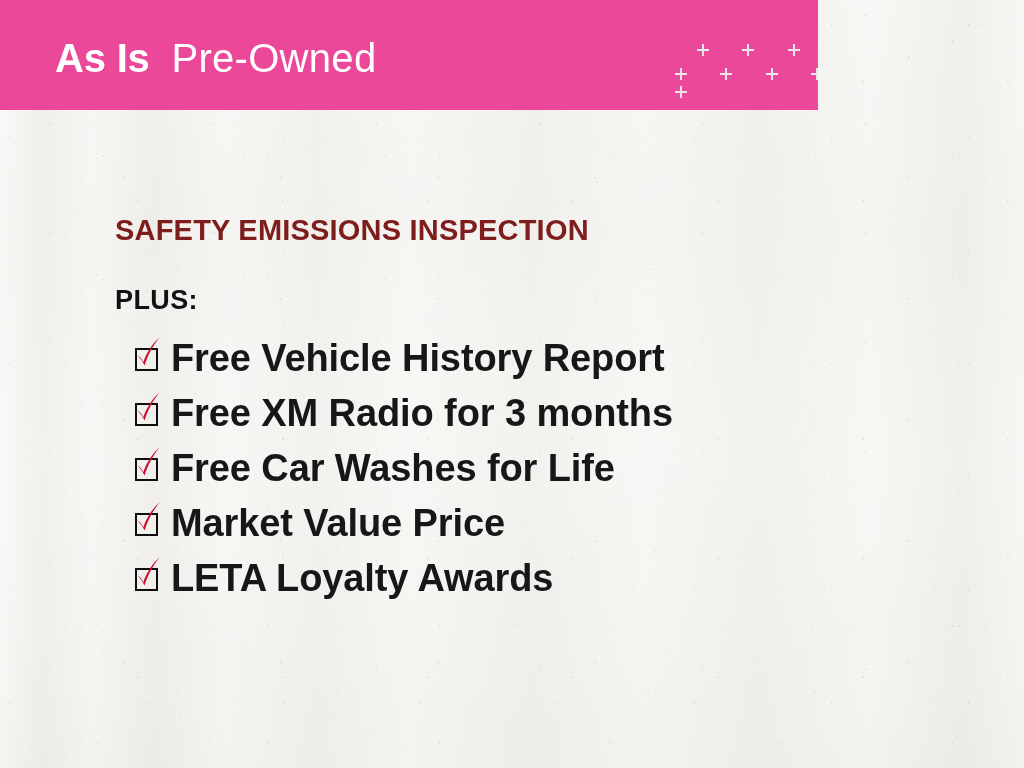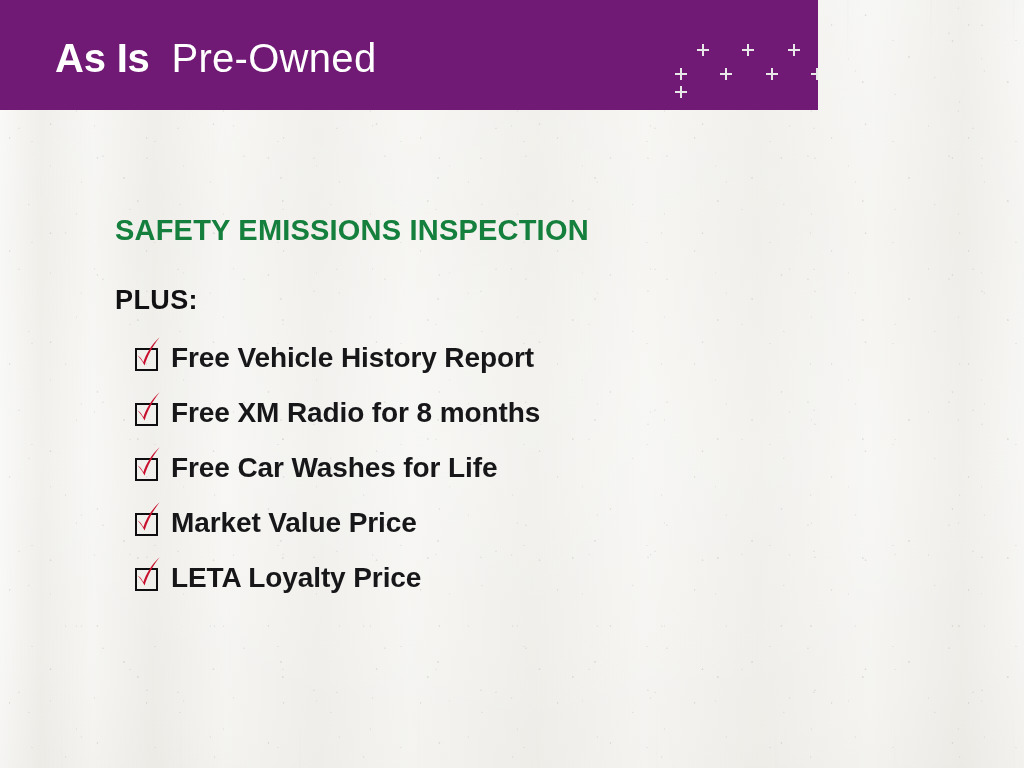--- a/index.html
+++ b/index.html
@@ -89,21 +89,21 @@
         rgba(255,255,255,0.00) 55%,
         rgba(205,202,194,0.22) 100%);
   }
 
   
   .header-band {
     position: absolute;
     left: 0; top: 0;
     width: 818px;
     height: 110px;
-    background: #701a75;
+    background: #ec4899;
     overflow: hidden;
   }
   .header-title {
     position: absolute;
     left: 55px;
     top: 36px;
     white-space: nowrap;
     color: #ffffff;
     font-size: 40px;
     line-height: 44px;
@@ -144,21 +144,21 @@
   .plus-mark::before { left: 5px;  top: 0;   width: 2px;  height: 12px; }
   .plus-mark::after  { left: 0;    top: 5px; width: 12px; height: 2px;  }
 
   
   .subheading {
     position: absolute;
     left: 115px;
     top: 214px;
     font-size: 29px;
     font-weight: 600;
-    color: #15803d;
+    color: #7f1d1d;
     letter-spacing: 0.2px;
     white-space: nowrap;
   }
   .plus-label {
     position: absolute;
     left: 115px;
     top: 285px;
     font-size: 27px;
     font-weight: 900;
     color: #111113;
@@ -198,21 +198,21 @@
   .check-box svg {
     position: absolute;
     left: -2px;
     top: -11px;
     width: 32px;
     height: 36px;
     overflow: visible;
   }
   .check-label {
     margin-left: 13px;
-    font-size: 28px;
+    font-size: 38px;
     line-height: 32px;
     font-weight: 700;
     color: #17171a;
     letter-spacing: -0.1px;
     white-space: nowrap;
   }
 
   
   .logo {
     position: absolute;
@@ -291,21 +291,21 @@
       <span class="check-label">Free Vehicle History Report</span>
     </div>
 
     <div class="check-item">
       <span class="check-box">
         <span class="box"></span>
         <svg viewBox="0 0 32 36" aria-hidden="true">
           <path d="M5.5 19.5 C7.6 20.4 9.6 22.6 11.3 26.2 C14.0 18.2 19.0 9.0 27.6 1.2 C20.2 10.8 15.6 19.8 12.6 29.4 C10.4 25.2 8.0 21.9 5.5 19.5 Z" fill="#c8102e"></path>
         </svg>
       </span>
-      <span class="check-label">Free XM Radio for 8 months</span>
+      <span class="check-label">Free XM Radio for 3 months</span>
     </div>
 
     <div class="check-item">
       <span class="check-box">
         <span class="box"></span>
         <svg viewBox="0 0 32 36" aria-hidden="true">
           <path d="M5.5 19.5 C7.6 20.4 9.6 22.6 11.3 26.2 C14.0 18.2 19.0 9.0 27.6 1.2 C20.2 10.8 15.6 19.8 12.6 29.4 C10.4 25.2 8.0 21.9 5.5 19.5 Z" fill="#c8102e"></path>
         </svg>
       </span>
       <span class="check-label">Free Car Washes for Life</span>
@@ -321,19 +321,19 @@
       <span class="check-label">Market Value Price</span>
     </div>
 
     <div class="check-item">
       <span class="check-box">
         <span class="box"></span>
         <svg viewBox="0 0 32 36" aria-hidden="true">
           <path d="M5.5 19.5 C7.6 20.4 9.6 22.6 11.3 26.2 C14.0 18.2 19.0 9.0 27.6 1.2 C20.2 10.8 15.6 19.8 12.6 29.4 C10.4 25.2 8.0 21.9 5.5 19.5 Z" fill="#c8102e"></path>
         </svg>
       </span>
-      <span class="check-label">LETA Loyalty Price</span>
+      <span class="check-label">LETA Loyalty Awards</span>
     </div>
 
   </div>
 
 
 </div>
 
 </body></html>

